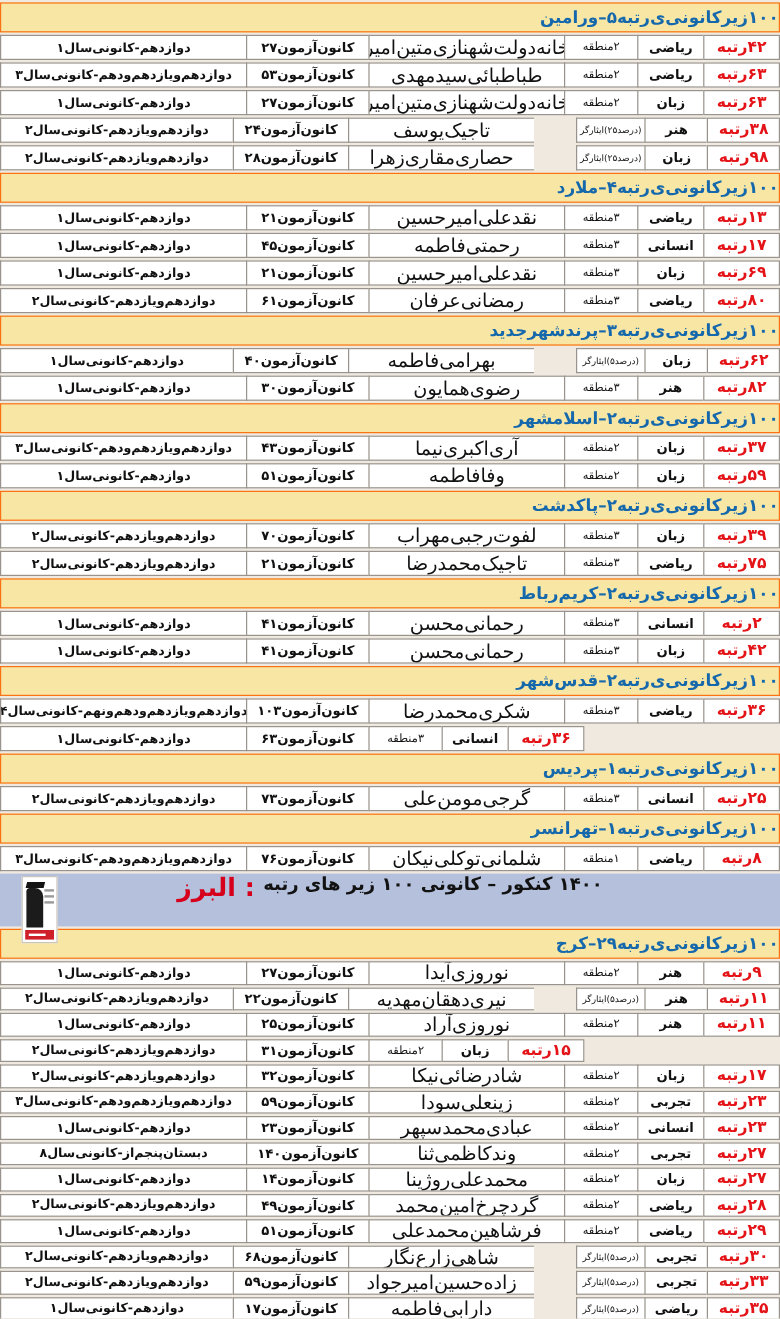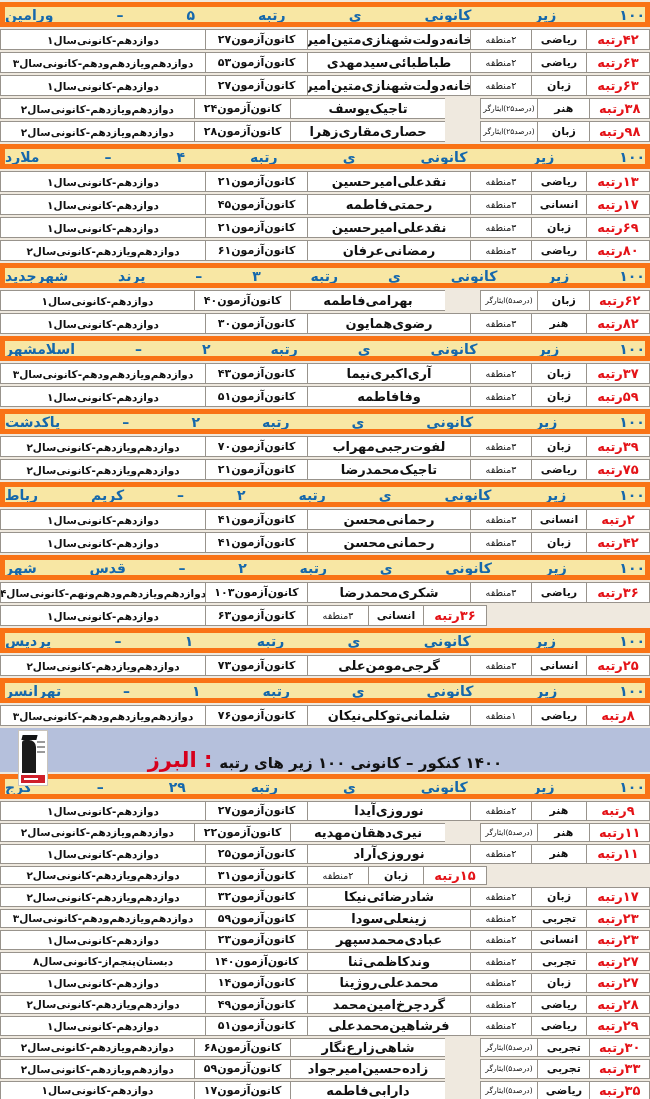--- a/index.html
+++ b/index.html
@@ -6,46 +6,46 @@
   .page{
     position:relative; width:650px; height:1099px; overflow:hidden;
     box-sizing:border-box; padding-top:2px;
     display:flex; flex-direction:column; gap:2px;
     background:#efe9df;
     font-family:"DejaVu Sans", sans-serif;
     direction:ltr;
   }
   .sec-header{
     flex:0 0 25px; height:25px;
-    background:#f8e7a4; border:5px solid #f97316; box-sizing:border-box;
+    background:#f8e7a4; border:1px solid #f97316; box-sizing:border-box;
     color:#1668ac; font-weight:bold; font-size:14px;
-    display:flex; align-items:center; justify-content:space-between;
+    display:flex; align-items:center; justify-content:flex-end;
     white-space:nowrap; overflow:hidden;
   }
   .row{flex:0 0 21px; height:21px; display:flex; direction:ltr;}
   .row.sm{flex:0 0 19.5px; height:19.5px;}
   .cell{
     box-sizing:border-box; background:#ffffff;
     border:1px solid #98938c; border-right:none;
     display:flex; align-items:center; justify-content:center;
     white-space:nowrap; overflow:hidden; color:#111;
   }
   .cell.rank{border-right:1px solid #98938c;}
   .cell.years {width:205px; font-size:10.5px; font-weight:600;}
   .cell.exams {width:102px; font-size:11px;   font-weight:600;}
-  .cell.name  {width:163px; font-size:13px; font-weight:700;}
+  .cell.name  {width:163px; font-size:16px; font-weight:400;}
   .cell.region{width:61px;  font-size:9.5px;  font-weight:400;}
   .cell.region.tiny{font-size:7.5px;margin-left:35px;}
   .cell.field {width:55px;  font-size:11px;   font-weight:600;justify-content:center;}
   .cell.rank  {width:64px;  font-size:13px;   font-weight:700; color:#e41318;}
   .vis bdi{unicode-bidi:isolate;}
   .banner{
     flex:0 0 44px; height:44px; position:relative;
     background:#b5c0dc;
-    display:flex; align-items:flex-end; justify-content:center; gap:7px;
+    display:flex; align-items:flex-start; justify-content:center; gap:7px;
     white-space:nowrap;
   }
   .banner-prefix{color:#d6001c; font-size:21px; font-weight:bold;}
   .banner-text{color:#121212; font-size:15px; font-weight:bold;}
   .logo{
     position:absolute; left:18px; top:2px; width:30px; height:56px;
     background:#fff; border:1px solid #c9c4bc; box-sizing:border-box; z-index:3;
   }
   .logo-cap{position:absolute; top:4px; left:3px; width:15px; height:5px; background:#131313; transform:skewX(-14deg);}
   .logo-body{position:absolute; top:9px; left:3px; width:14px; height:33px; background:#1b1b1b; border-radius:3px 7px 0 0;}

